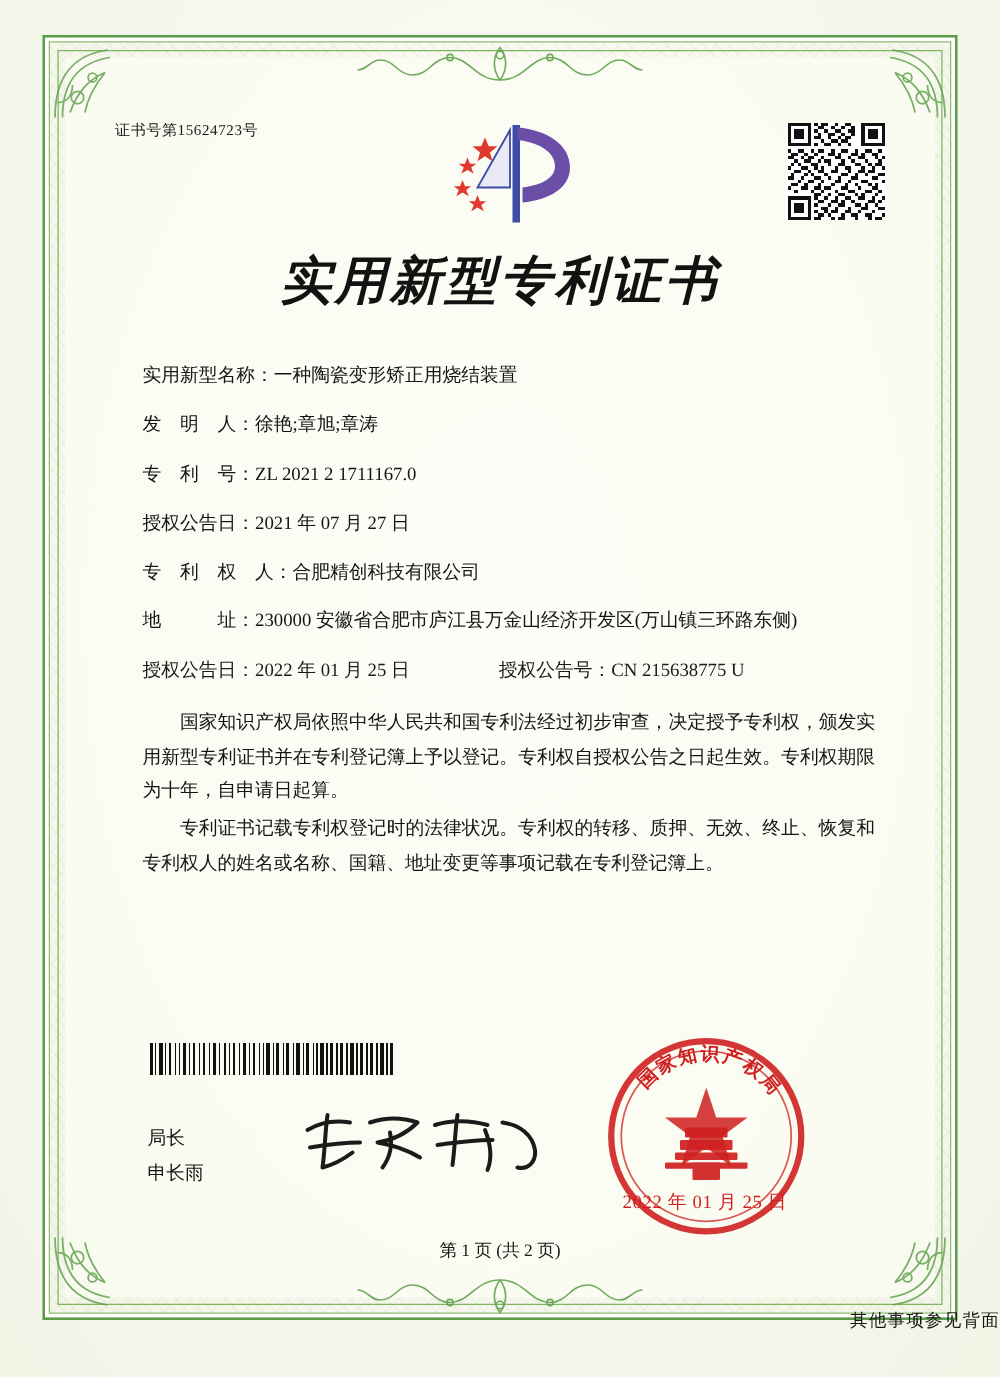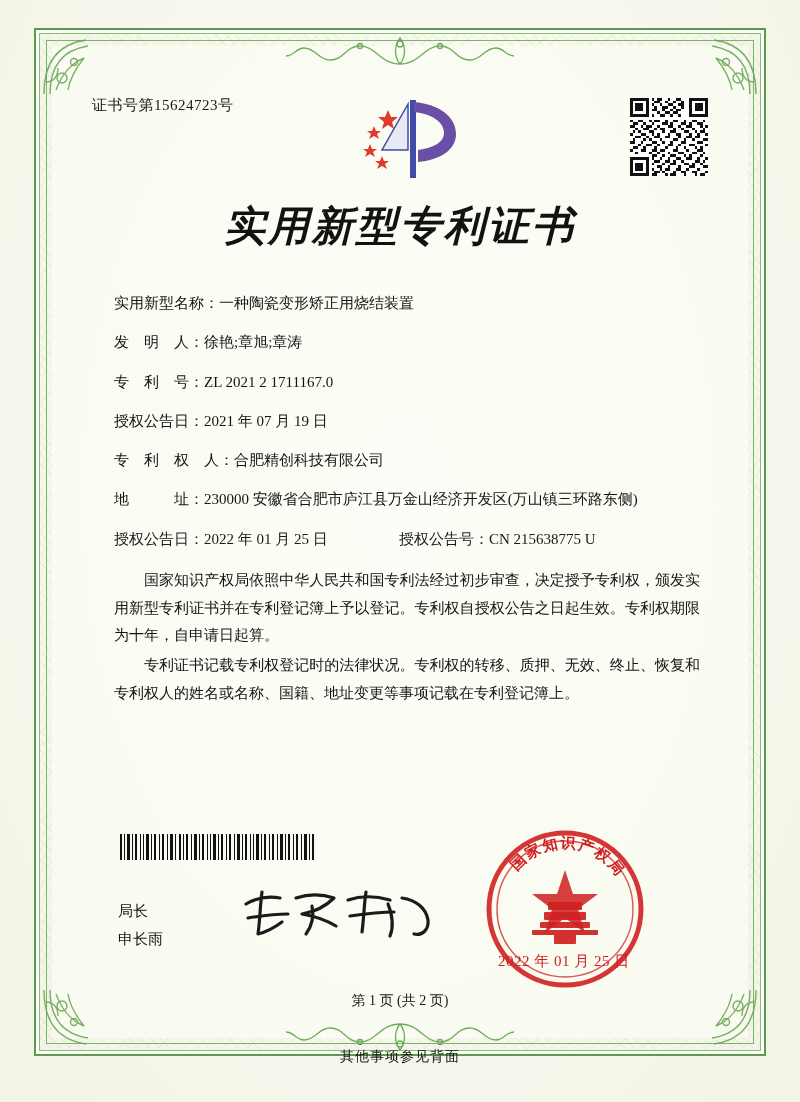--- a/index.html
+++ b/index.html
@@ -104,21 +104,21 @@
 
   
   .content {
     position: absolute;
     left: 92px;
     top: 96px;
     width: 616px;
   }
 
   .cert-no {
-    font-size: 15px;
+    font-size: 12px;
     letter-spacing: .5px;
     color: #181818;
     margin: 0;
   }
 
   
   .logo {
     position: absolute;
     left: 352px;
     top: 92px;
@@ -242,21 +242,21 @@
     top: 992px;
     text-align: center;
     font-size: 14px;
     color: #161616;
   }
   .footnote {
     position: absolute;
     left: 0;
     right: 0;
     top: 1048px;
-    text-align: center;
+    text-align: right;
     font-size: 14px;
     color: #161616;
     letter-spacing: 1px;
   }
 </style>
 </head>
 <body>
 
 <div class="page">
 
@@ -563,21 +563,21 @@
         <span class="field-value">徐艳;章旭;章涛</span>
       </div>
 
       <div class="field-row">
         <span class="field-label">专　利　号：</span>
         <span class="field-value">ZL 2021 2 1711167.0</span>
       </div>
 
       <div class="field-row">
         <span class="field-label">授权公告日：</span>
-        <span class="field-value">2021 年 07 月 19 日</span>
+        <span class="field-value">2021 年 07 月 27 日</span>
       </div>
 
       <div class="field-row">
         <span class="field-label">专　利　权　人：</span>
         <span class="field-value">合肥精创科技有限公司</span>
       </div>
 
       <div class="field-row">
         <span class="field-label">地　　　址：</span>
         <span class="field-value">230000 安徽省合肥市庐江县万金山经济开发区(万山镇三环路东侧)</span>

